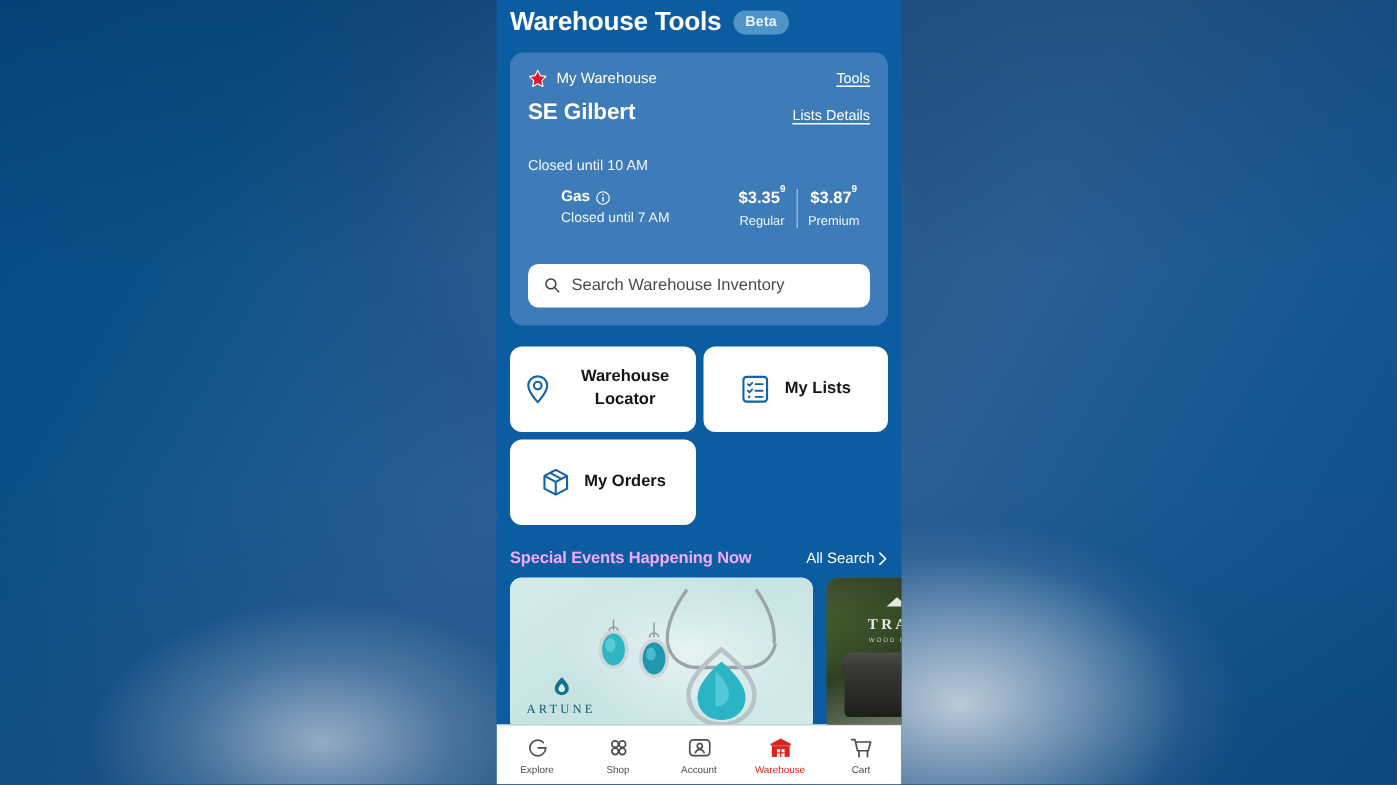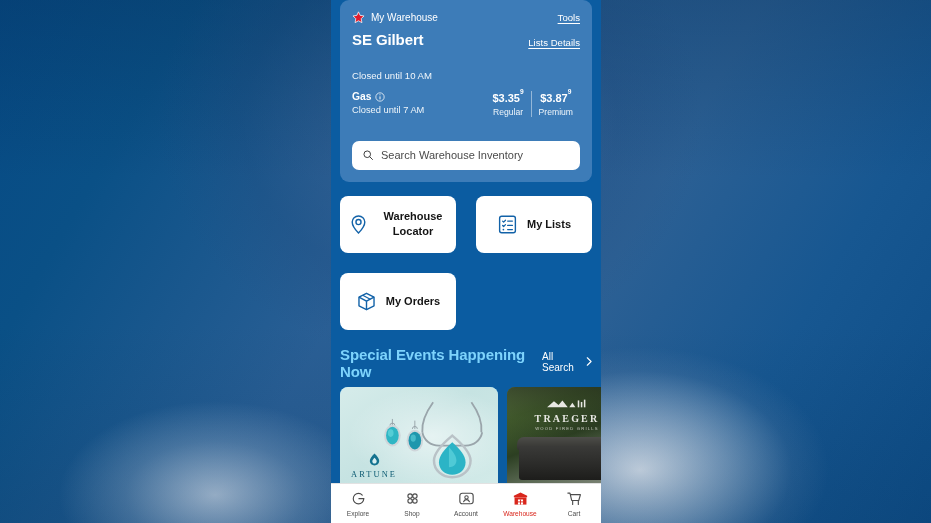--- a/index.html
+++ b/index.html
@@ -48,55 +48,55 @@
   }
   .wh-row1 { display:flex; align-items:center; justify-content:space-between; }
   .wh-left { display:flex; align-items:center; gap:6px;text-align:center; }
   .star { width:13px; height:13px; display:block; }
   .wh-mini { color:#ffffff; font-size:10px; }
   .link { color:#ffffff; font-size:9.6px; text-decoration:underline; text-underline-offset:2px; }
   .wh-row2 { display:flex; align-items:flex-end; justify-content:space-between; margin-top:7px; }
   .wh-name { color:#fff; font-size:15px; font-weight:bold; letter-spacing:-.1px; }
   .wh-hours { color:#f0f6fb; font-size:9.6px; margin-top:22px; }
 
-  .gas-row { display:flex; align-items:flex-start; justify-content:space-between; margin-top:10px; }
+  .gas-row { display:flex; align-items:flex-start; justify-content:space-between; margin-top:10px;margin-left:22px; }
   .gas-left .gas-t { display:flex; align-items:center; gap:4px; }
   .gas-label { color:#fff; font-size:10.3px; font-weight:bold; }
   .info-i { width:10px; height:10px; display:block; }
   .gas-sub { color:#eef5fa; font-size:9.3px; margin-top:3px; }
   .gas-prices { display:flex; }
   .gcol { text-align:center; padding:0 7px; }
   .gcol + .gcol { border-left:1px solid rgba(255,255,255,.45); }
   .gprice { color:#fff; font-size:11px; font-weight:bold; white-space:nowrap; }
   .gprice sup { font-size:6.6px; font-weight:bold; top:-.45em; position:relative; }
   .gsub { color:#eef5fa; font-size:8.6px; margin-top:3px; }
 
   .searchbox {
     margin-top:24px; background:#fff; border-radius:7px; height:29px;
     display:flex; align-items:center; gap:7px; padding:0 10px;
   }
   .searchbox .ph { color:#4a4a4a; font-size:11px; }
 
   
-  .tiles { margin:14px 9px 0; display:grid; grid-template-columns:1fr 1fr; gap:20px; }
+  .tiles { margin:14px 9px 0; display:grid; grid-template-columns:1fr 1fr; gap:5px; }
   .tile {
     background:#fff; border-radius:8px; height:57px;
     display:flex; align-items:center; justify-content:center; gap:9px;
     padding:0 8px;
   }
   .tile-ic { width:21px; height:21px; flex:none; display:block; }
   .tile-lb { color:#141414; font-size:11px; font-weight:bold; line-height:1.35; text-align:center; }
 
   
   .ev-head { margin:16px 9px 7px; display:flex; align-items:baseline; justify-content:space-between; }
-  .ev-title { color:#7dd3fc; font-size:15px; font-weight:bold; letter-spacing:-.1px; }
+  .ev-title { color:#f0abfc; font-size:11px; font-weight:bold; letter-spacing:-.1px; }
   .ev-all { color:#fff; font-size:10px; display:flex; align-items:center; gap:2px; }
   .ev-strip { display:flex; gap:9px; padding:0 9px; }
   .ev-card { border-radius:8px; overflow:hidden; flex:none; height:103px; position:relative; }
-  .ev-card.a { width:158px; background:#7dd3fc; }
+  .ev-card.a { width:202px; background:#7dd3fc; }
   .ev-card.b { width:120px; background:#3e4a3a; }
 
   
   .jw-bg { position:absolute; inset:0;
     background:
       radial-gradient(ellipse 120px 70px at 58% 48%, rgba(255,255,255,.55), rgba(255,255,255,0) 70%),
       linear-gradient(145deg,#d6ecea 0%, #c6e3e2 45%, #d3ebe9 100%); }
   .jw-brand { position:absolute; left:11px; bottom:11px; display:flex; flex-direction:column; gap:3px; align-items:center; }
   .jw-brand-txt { color:#0d5b72; font-size:8.4px; letter-spacing:2.1px; font-family:"Liberation Serif", serif; }
 
@@ -124,20 +124,24 @@
   .nv.active .nv-lb { color:#d9261c; }
 </style>
 </head>
 <body>
 
 <div id="backdrop"></div>
 
 <div id="phone">
   <div id="phone-scroll">
 
+    <div class="hdr">
+      <span class="hdr-title">Warehouse Tools</span>
+      <span class="beta">Beta</span>
+    </div>
 
     <div class="wh-card">
       <div class="wh-row1">
         <div class="wh-left">
           <svg class="star" viewBox="0 0 24 24">
             <path d="M12 1.5l3.1 6.6 7 1-5.1 5.1 1.3 7.3L12 18.1 5.7 21.5 7 14.2 1.9 9.1l7-1z" fill="#e01a2b" stroke="#ffffff" stroke-width="1.4" stroke-linejoin="round"></path>
           </svg>
           <span class="wh-mini">My Warehouse</span>
         </div>
         <span class="link">Tools</span>

